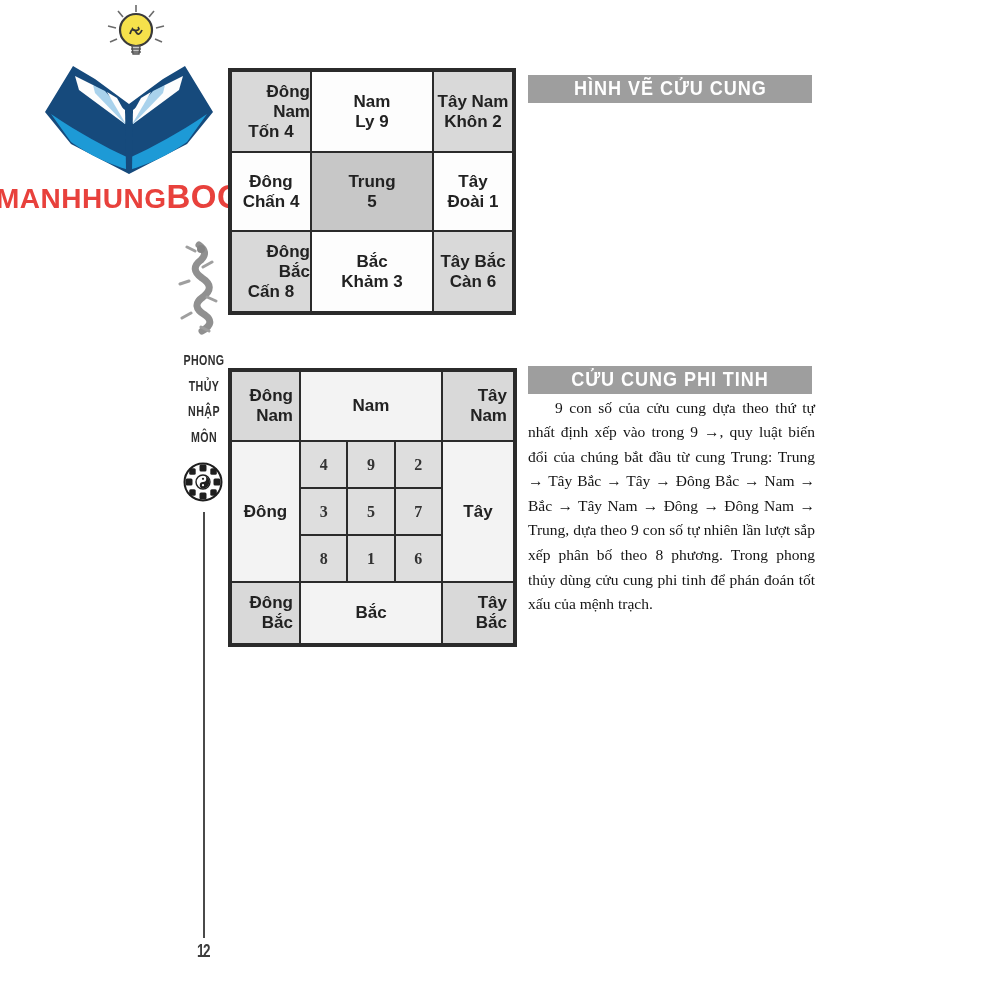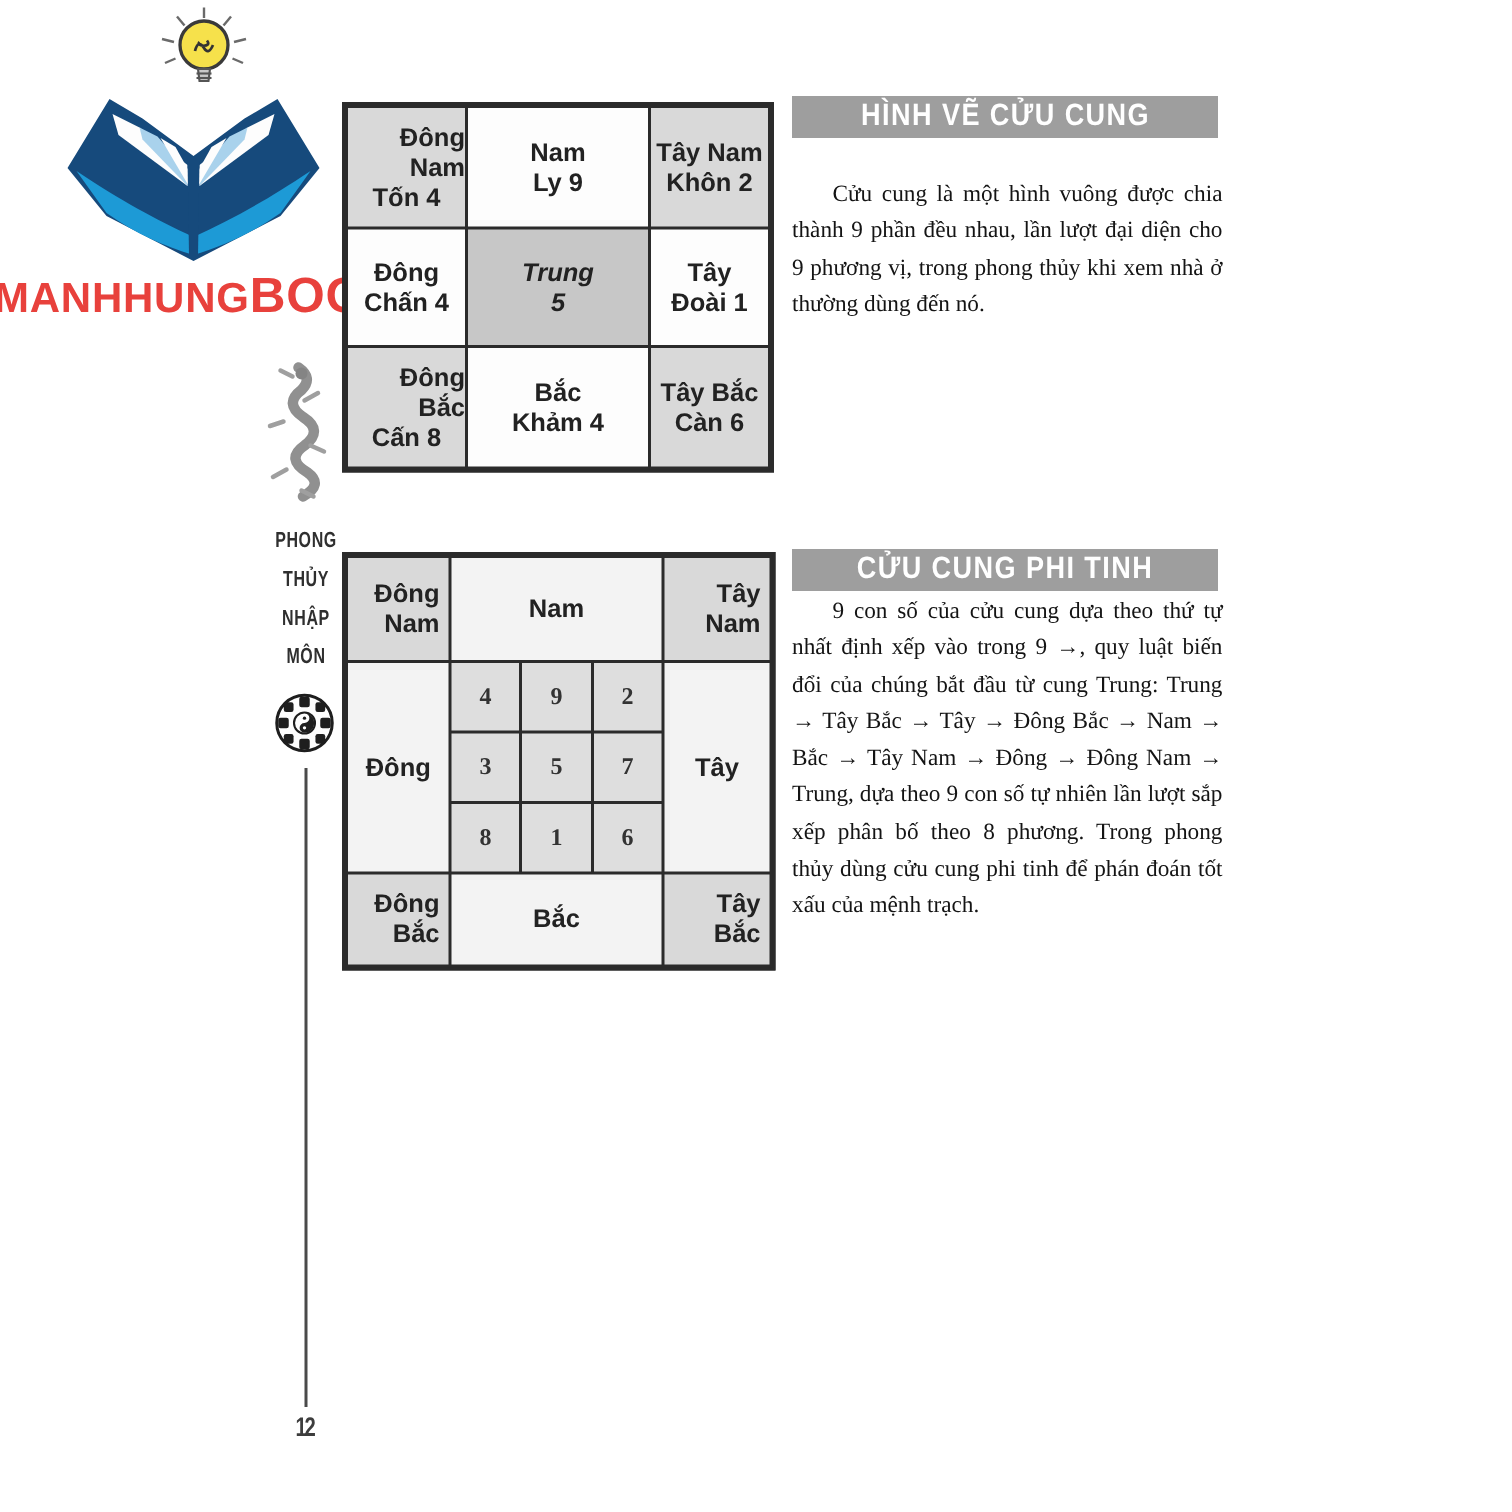--- a/index.html
+++ b/index.html
@@ -18,34 +18,34 @@
   .dragon{position:absolute;left:165px;top:241px;width:64px;height:94px;opacity:.85;}
 
   
   .ngrid{position:absolute;background:#2b2b2b;border:2px solid #2b2b2b;display:grid;gap:2px;padding:2px;}
   .grid1{left:228px;top:68px;grid-template-columns:78px 120px 78px;grid-template-rows:79px 77px 79px;}
   .grid2{left:228px;top:368px;grid-template-columns:67px 140px 70px;grid-template-rows:68px 139px 60px;}
   .cell{display:flex;flex-direction:column;align-items:center;justify-content:center;
         text-align:right;font-weight:700;font-size:17px;line-height:20px;color:#222;}
   .cg{background:#d9d9d9;}        
   .cw{background:#fdfdfd;}        
-  .cd{background:#c7c7c7;font-style:italic;}        
+  .cd{background:#c7c7c7;}        
   .cl{background:#f3f3f3;}        
   .inner9{display:grid;grid-template-columns:1fr 1fr 1fr;grid-template-rows:1fr 1fr 1fr;
           gap:2px;background:#2b2b2b;width:100%;height:100%;}
   .inner9 .num{background:#dedede;display:flex;align-items:center;justify-content:center;
           font-family:"Liberation Serif",serif;font-weight:700;font-size:16px;color:#333;}
   .grid2 .cell{padding:0 6px;}
 
   
   .titlebar{position:absolute;left:528px;width:284px;height:28px;background:#9e9e9e;
             display:flex;align-items:center;justify-content:center;}
   .titlebar span{color:#ffffff;font-weight:800;font-size:19px;letter-spacing:1px;
             transform:scale(0.95,1.08);white-space:nowrap;}
-  .t1{top:64px;} .t2{top:366px;}
+  .t1{top:75px;} .t2{top:366px;}
   .bodytext{position:absolute;left:528px;width:287px;font-family:"Liberation Serif",serif;
             font-size:15.5px;line-height:24.6px;text-align:justify;text-indent:27px;color:#141414;}
   .p1{top:102px;} .p2{top:380px;}
 
   
   .series{position:absolute;left:172px;top:347px;width:64px;text-align:center;
           font-weight:800;font-size:13px;line-height:23px;color:#2f2f2f;
           transform:scale(0.82,1.12);transform-origin:center top;letter-spacing:0.5px;}
   .bagua{position:absolute;left:183px;top:461px;width:40px;height:42px;}
   .vline{position:absolute;left:203px;top:512px;width:2px;height:426px;background:#4a4a4a;}
@@ -121,32 +121,31 @@
     <div class="cell cw">
         <span>Tây</span>
         <span>Đoài 1</span>
       </div>
     <div class="cell cg">
         <span>Đông Bắc</span>
         <span>Cấn 8</span>
       </div>
     <div class="cell cw">
         <span>Bắc</span>
-        <span>Khảm 4</span>
+        <span>Khảm 3</span>
       </div>
     <div class="cell cg">
         <span>Tây Bắc</span>
         <span>Càn 6</span>
       </div>
   </div>
 
   <div class="titlebar t1">
     <span>HÌNH VẼ CỬU CUNG</span>
   </div>
-  <p class="bodytext p1">Cửu cung là một hình vuông được chia thành 9 phần đều nhau, lần lượt đại diện cho 9 phương vị, trong phong thủy khi xem nhà ở thường dùng đến nó.</p>
 
   <div class="series">
     <div>PHONG</div>
     <div>THỦY</div>
     <div>NHẬP</div>
     <div>MÔN</div>
   </div>
 
   <svg class="bagua" viewBox="0 0 40 40">
     <circle cx="20" cy="20" r="18.5" fill="#fdfdfd" stroke="#1e1e1e" stroke-width="2"></circle>

